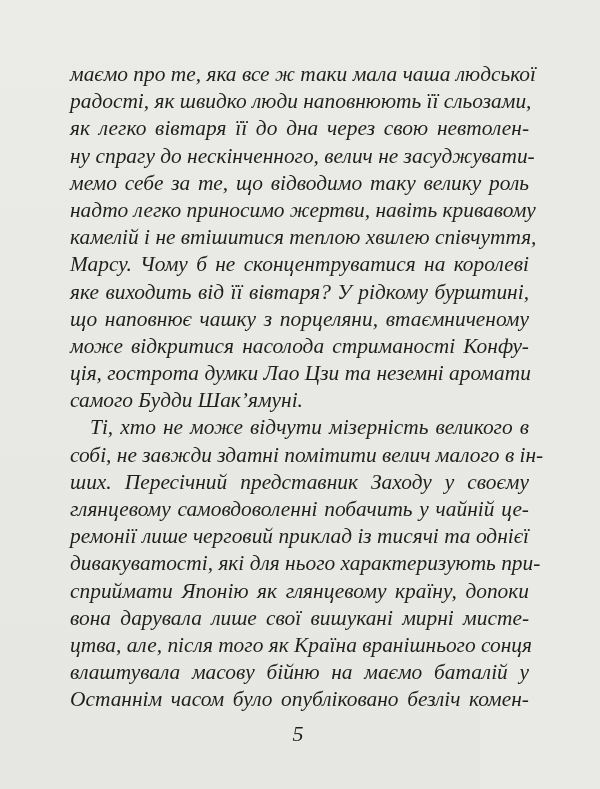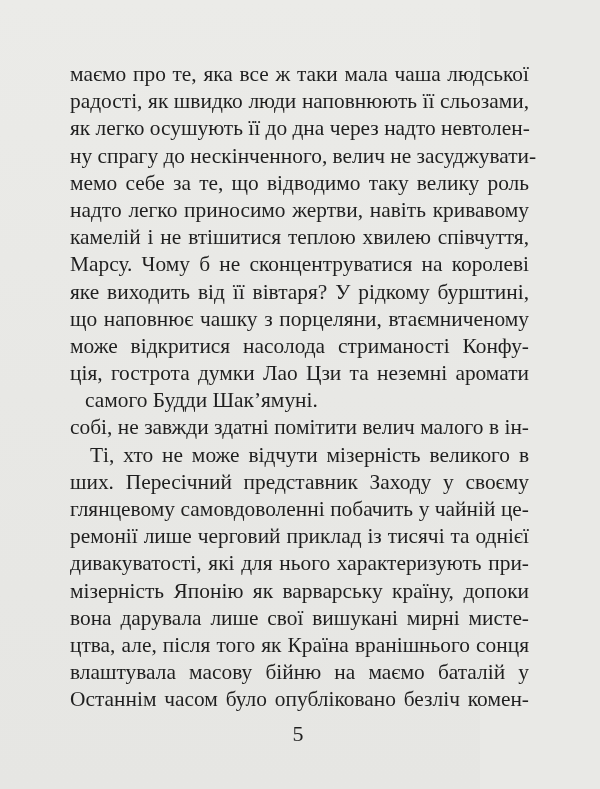--- a/index.html
+++ b/index.html
@@ -12,20 +12,21 @@
       background: #e9e9e6;
       overflow: hidden;
       position: relative;
     }
     .page {
       position: absolute;
       left: 0; top: 0;
       width: 480px;
       height: 789px;
       background: linear-gradient(180deg, #ebebe8 0%, #e8e8e5 50%, #e6e6e3 100%);
+      font-style: italic;
     }
     .text-block {
       position: absolute;
       left: 70px;
       top: 61px;
       width: 459px;
       font-family: "Liberation Serif", "DejaVu Serif", serif;
       font-size: 21.4px;
       line-height: 27.2px;
       color: #1f1f1f;
@@ -33,21 +34,20 @@
     .line {
       display: block;
       white-space: nowrap;
       text-align: justify;
       text-align-last: justify;
       height: 27.2px;
       overflow: visible;
     }
     .line.last {
       text-align-last: left;
-      margin-left: 15px;
     }
     .line.indent {
       text-indent: 20px;
     }
     .page-number {
       position: absolute;
       left: 0;
       width: 600px;
       top: 721px;
       text-align: center;
@@ -62,40 +62,40 @@
     }
   </style>
 </head>
 <body>
 
 <div class="page">
   <div class="text-block">
     <div>
       <span class="line">маємо про те, яка все ж таки мала чаша людської</span>
       <span class="line">радості, як швидко люди наповнюють її сльозами,</span>
-      <span class="line">як легко осушують її до дна через надто невтолен-</span>
+      <span class="line">як легко вівтаря її до дна через свою невтолен-</span>
       <span class="line">ну спрагу до нескінченного, велич не засуджувати-</span>
       <span class="line">мемо себе за те, що відводимо таку велику роль</span>
       <span class="line">надто легко приносимо жертви, навіть кривавому</span>
       <span class="line">камелій і не втішитися теплою хвилею співчуття,</span>
       <span class="line">Марсу. Чому б не сконцентруватися на королеві</span>
       <span class="line">яке виходить від її вівтаря? У рідкому бурштині,</span>
       <span class="line">що наповнює чашку з порцеляни, втаємниченому</span>
       <span class="line">може відкритися насолода стриманості Конфу-</span>
       <span class="line">ція, гострота думки Лао Цзи та неземні аромати</span>
       <span class="line last">самого Будди Шак’ямуні.</span>
     </div>
     <div>
+      <span class="line indent">Ті, хто не може відчути мізерність великого в</span>
       <span class="line">собі, не завжди здатні помітити велич малого в ін-</span>
-      <span class="line indent">Ті, хто не може відчути мізерність великого в</span>
       <span class="line">ших. Пересічний представник Заходу у своєму</span>
       <span class="line">глянцевому самовдоволенні побачить у чайній це-</span>
       <span class="line">ремонії лише черговий приклад із тисячі та однієї</span>
       <span class="line">дивакуватості, які для нього характеризують при-</span>
-      <span class="line">мізерність Японію як варварську країну, допоки</span>
+      <span class="line">сприймати Японію як глянцевому країну, допоки</span>
       <span class="line">вона дарувала лише свої вишукані мирні мисте-</span>
       <span class="line">цтва, але, після того як Країна вранішнього сонця</span>
       <span class="line">влаштувала масову бійню на маємо баталій у</span>
       <span class="line">Останнім часом було опубліковано безліч комен-</span>
     </div>
   </div>
   <div class="page-number">
     <span>5</span>
   </div>
 </div>

